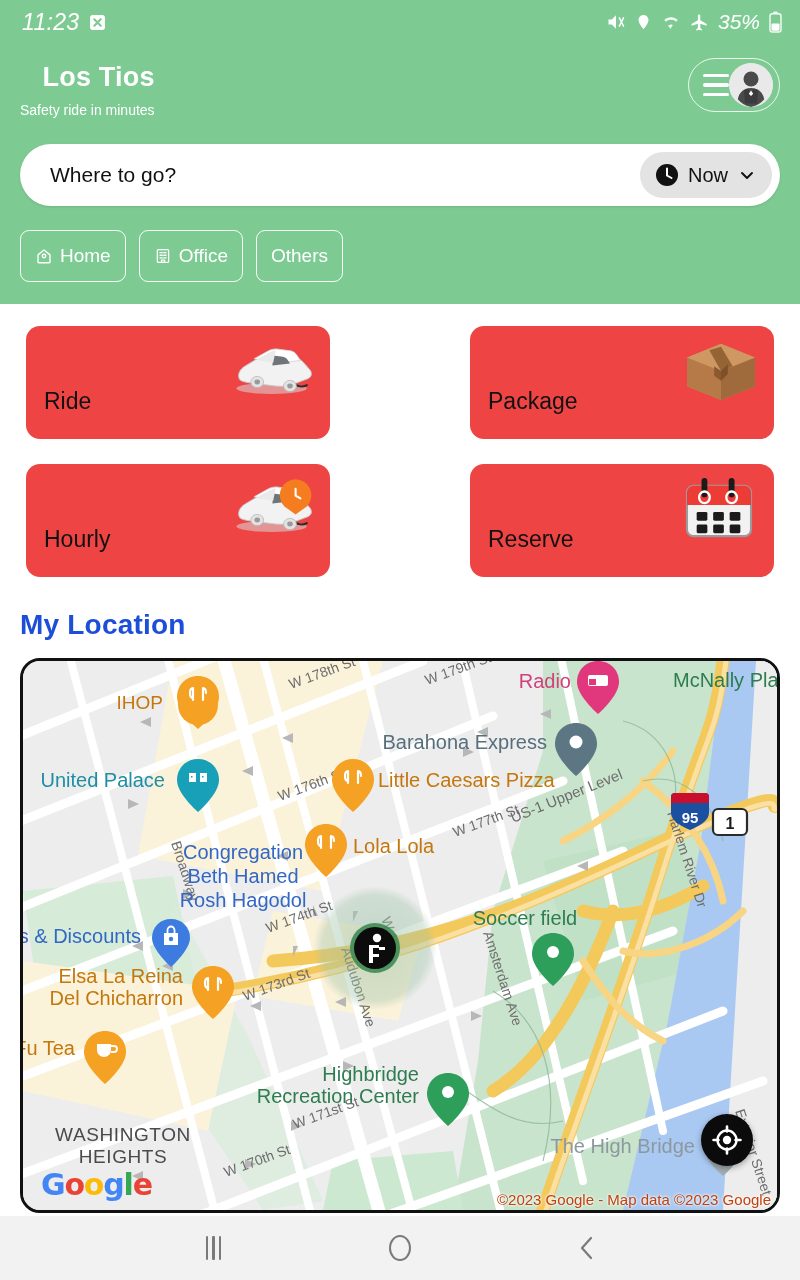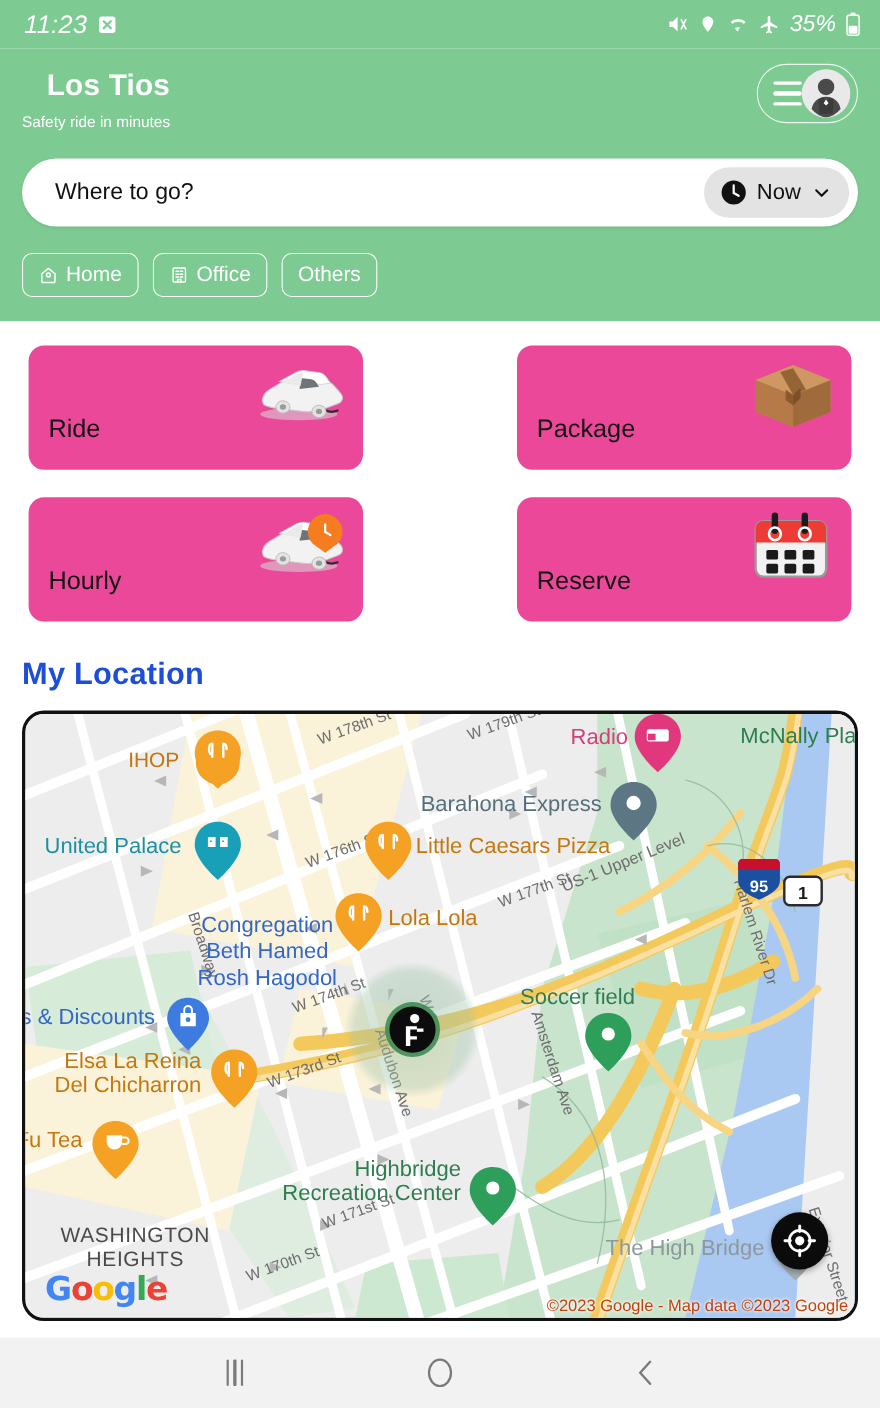--- a/index.html
+++ b/index.html
@@ -119,21 +119,21 @@
   .clock-ico { width: 24px; height: 24px; flex: none; }
   .chev { width: 16px; height: 16px; flex: none; margin-left: 2px; }
 
   
   .chips {
     display: flex;
     gap: 13px;
     margin-top: 24px;
   }
   .chip {
-    height: 40px;
+    height: 52px;
     border: 1.5px solid rgba(255,255,255,0.95);
     border-radius: 9px;
     display: flex;
     align-items: center;
     gap: 7px;
     padding: 0 14px;
     color: #ffffff;
     font-size: 19px;
     cursor: pointer;
     background: transparent;
@@ -143,21 +143,21 @@
   
   .services {
     padding: 22px 26px 0 26px;
     display: grid;
     grid-template-columns: 1fr 1fr;
     grid-column-gap: 140px;
     grid-row-gap: 25px;
   }
   .svc-card {
     height: 113px;
-    background: #ec4899;
+    background: #ef4444;
     border-radius: 14px;
     position: relative;
     cursor: pointer;
     overflow: visible;
   }
   .svc-label {
     position: absolute;
     left: 18px;
     bottom: 24px;
     font-size: 23px;

